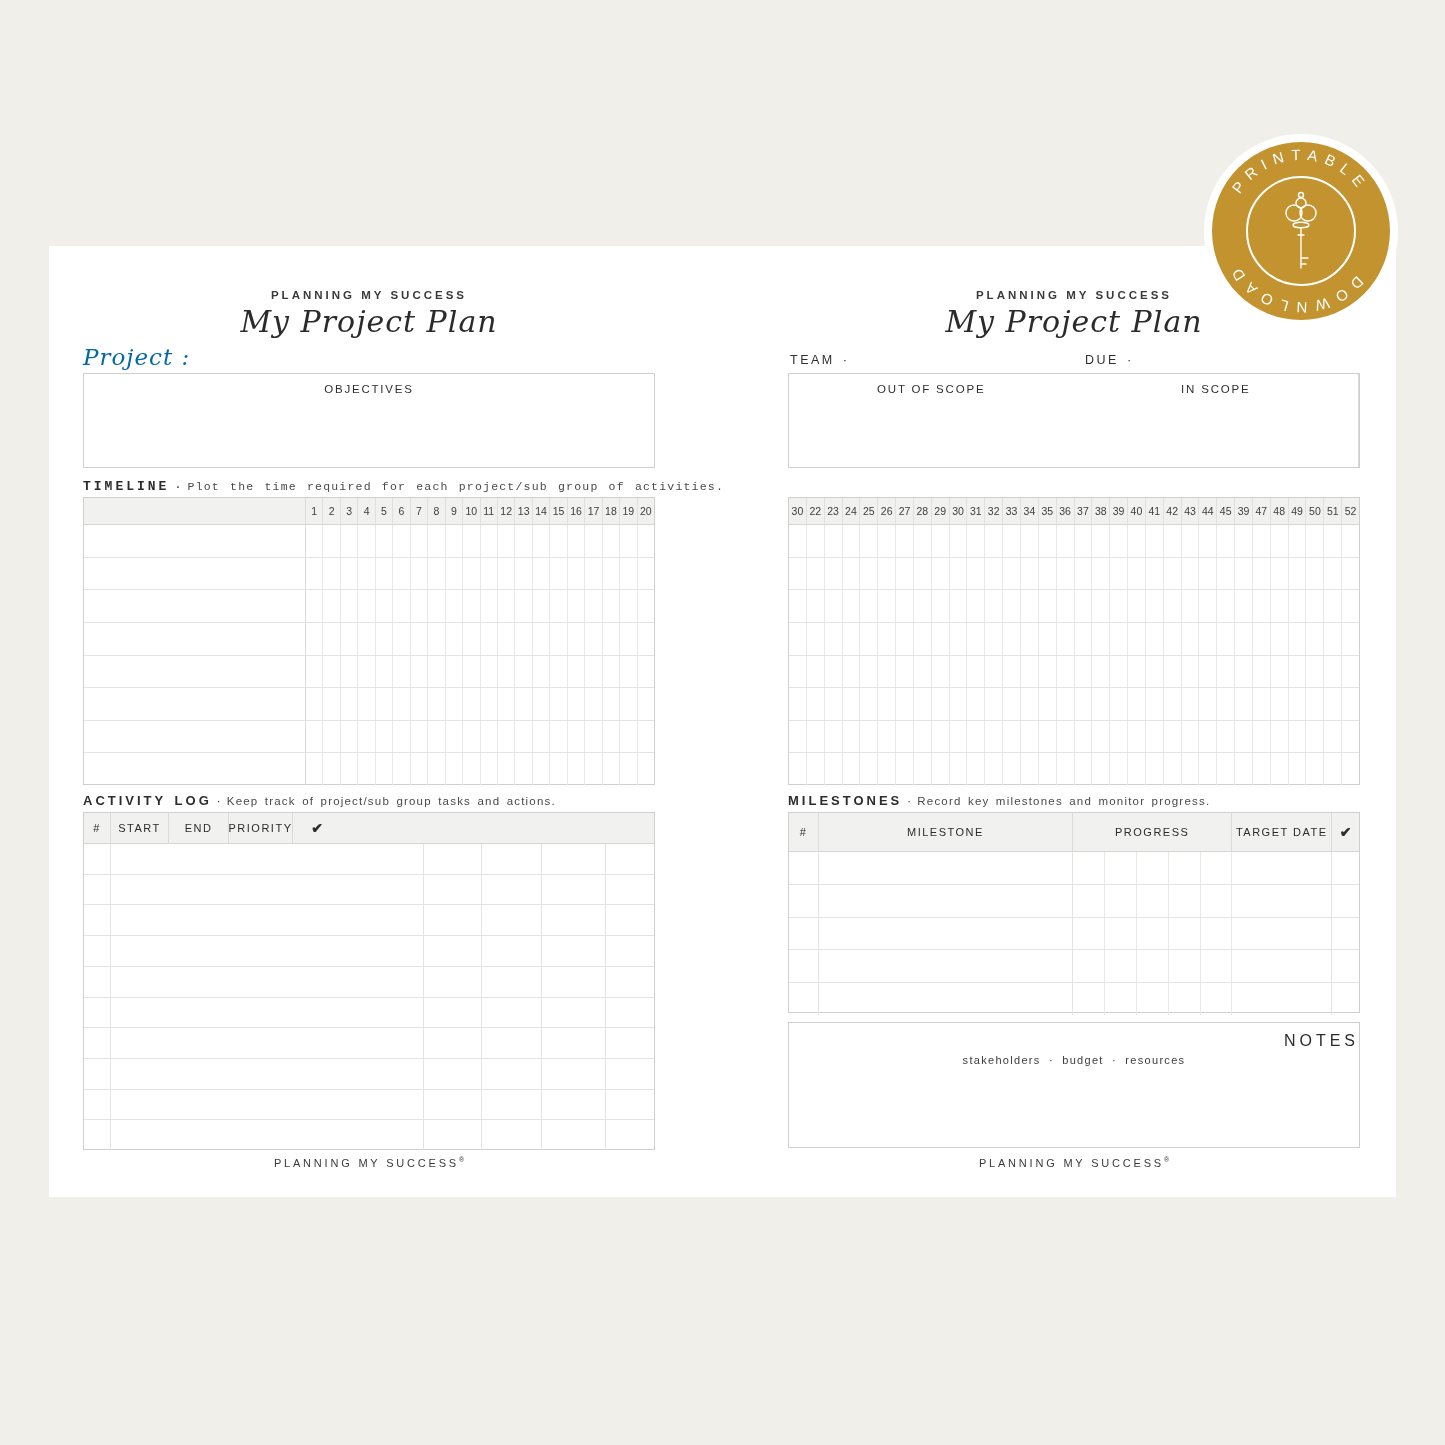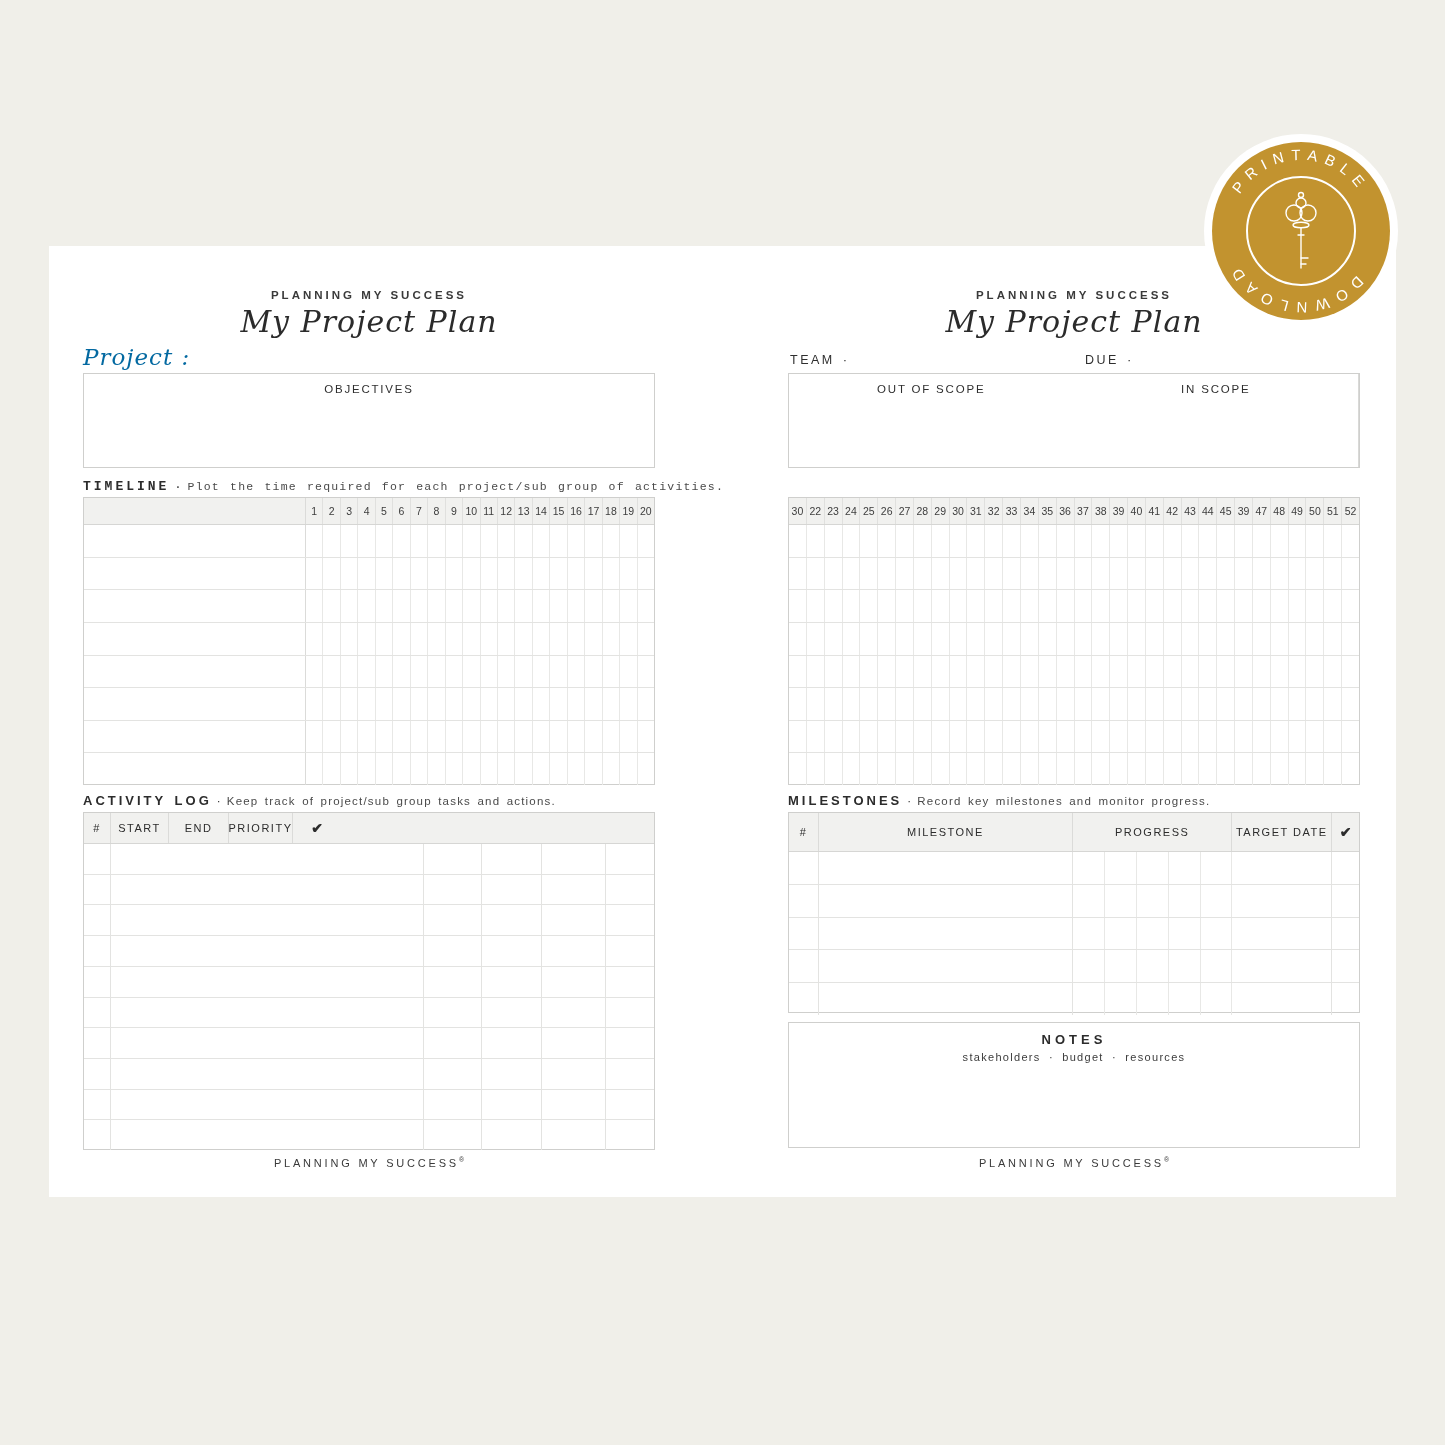--- a/index.html
+++ b/index.html
@@ -133,21 +133,21 @@
   .ms-c1{width:255px;}
   .ms-sub{width:32px;border-right:1px solid #E8E8E6;box-sizing:border-box;}
   .ms-c3{width:100px;}
   .ms-c4{width:27px;}
 
   
   .notes-box{
     position:absolute;left:0;top:776px;width:572px;height:126px;
     border:1px solid #CFCFCD;box-sizing:border-box;background:#fff;text-align:center;
   }
-  .notes-title{margin-top:9px;font-size:13px;letter-spacing:4px;color:#2c2c2c;font-weight:700;}
+  .notes-title{margin-top:9px;font-size:16px;letter-spacing:4px;color:#2c2c2c;font-weight:400;text-align:right;}
   .notes-sub{margin-top:4px;font-size:11px;letter-spacing:1.3px;word-spacing:4px;color:#3c3c3c;}
 
   .page-footer{
     position:absolute;top:910px;left:0;width:100%;text-align:center;
     font-size:11px;letter-spacing:2.8px;color:#3a3a3a;
   }
   .page-footer sup{font-size:7px;letter-spacing:0;}
 
   
   .badge{

